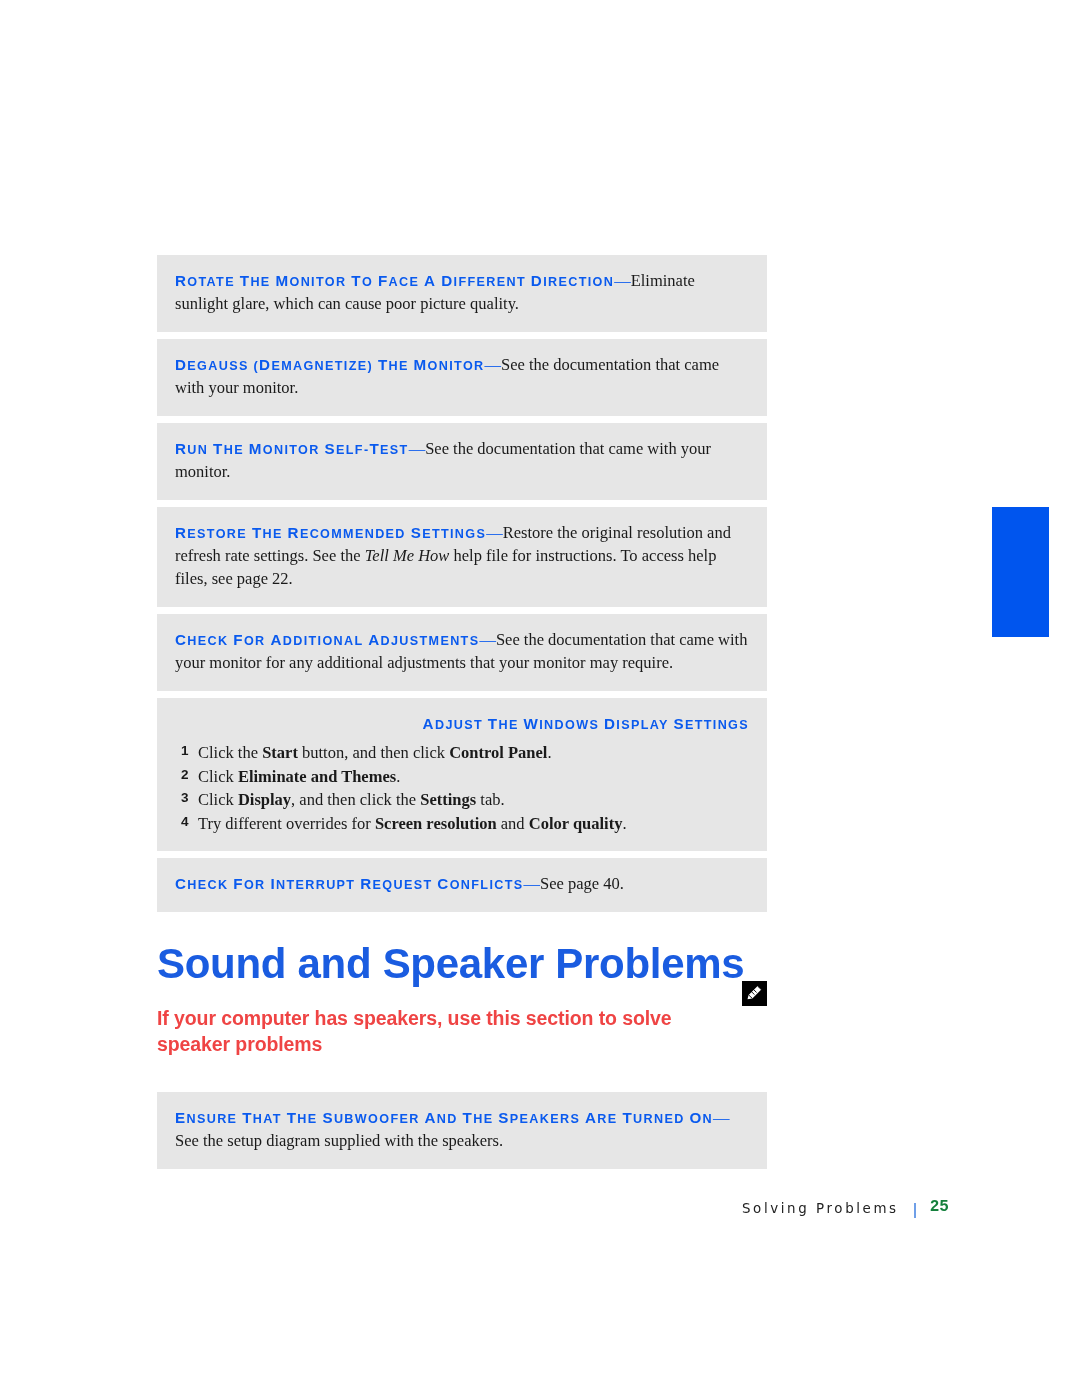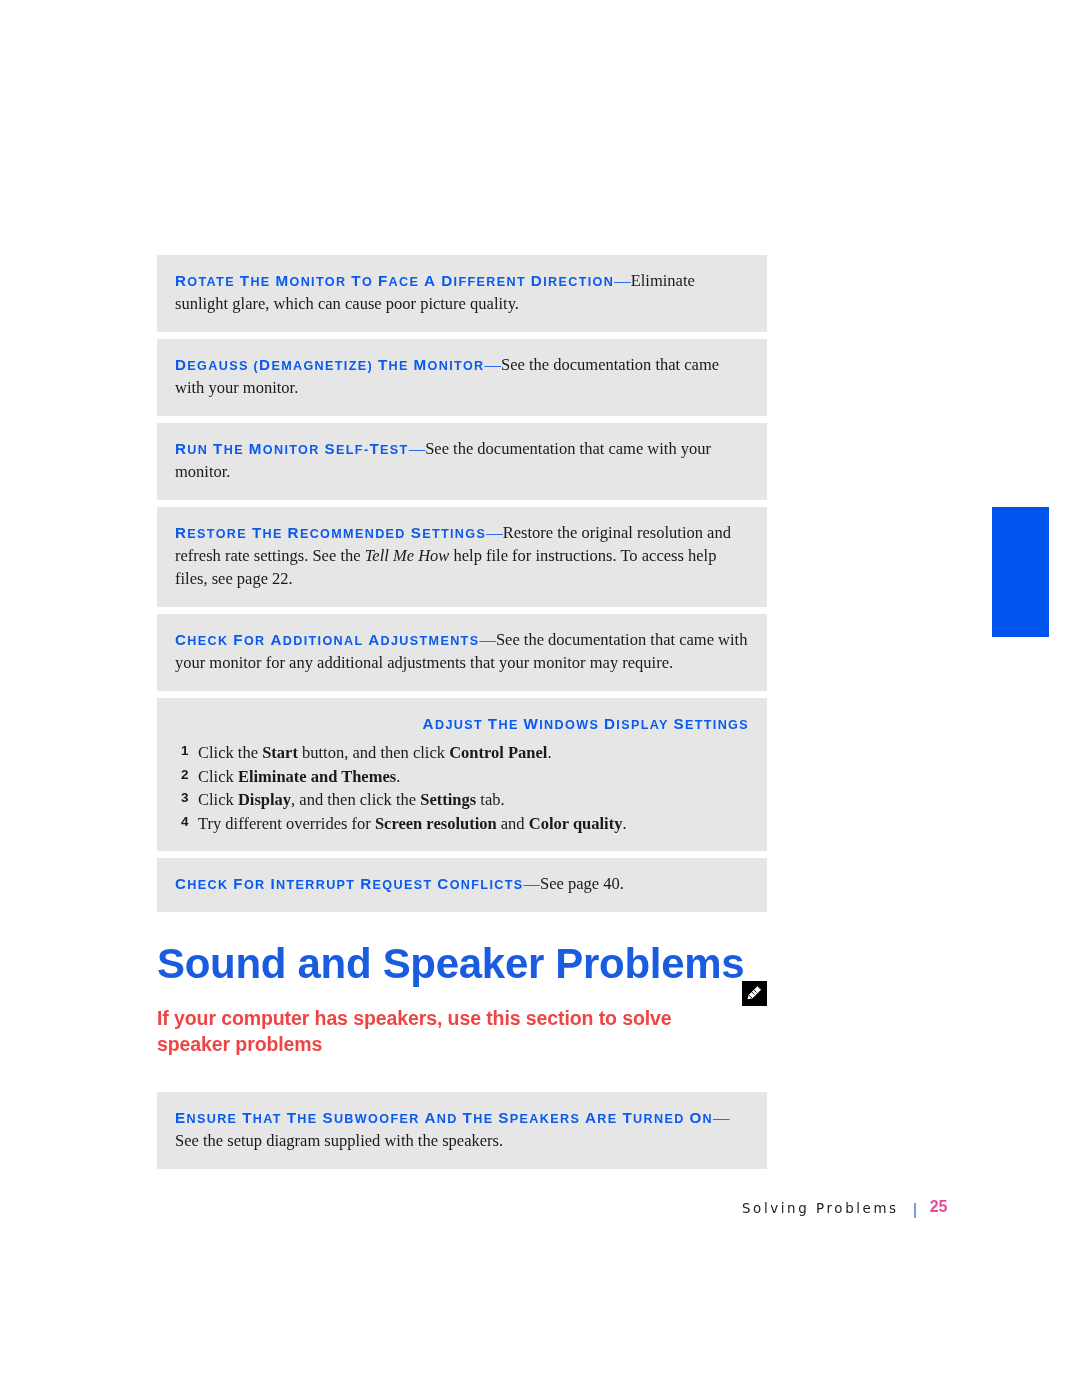--- a/index.html
+++ b/index.html
@@ -179,24 +179,24 @@
   .footer-rule {
     display: inline-block;
     width: 2px;
     height: 15px;
     background: #6f9fe8;
     margin: 0 14px 0 15px;
     position: relative;
     top: 2px;
   }
   .footer-page {
-    font-family: Liberation Sans, sans-serif;
+    font-family: Liberation Mono, monospace;
     font-weight: bold;
     font-size: 16px;
-    color: #ec4899;
+    color: #15803d;
   }
 </style>
 </head>
 <body>
 
 <div class="edge-tab"></div>
 
 <div class="content-column">
 
   <div class="tip-box">

